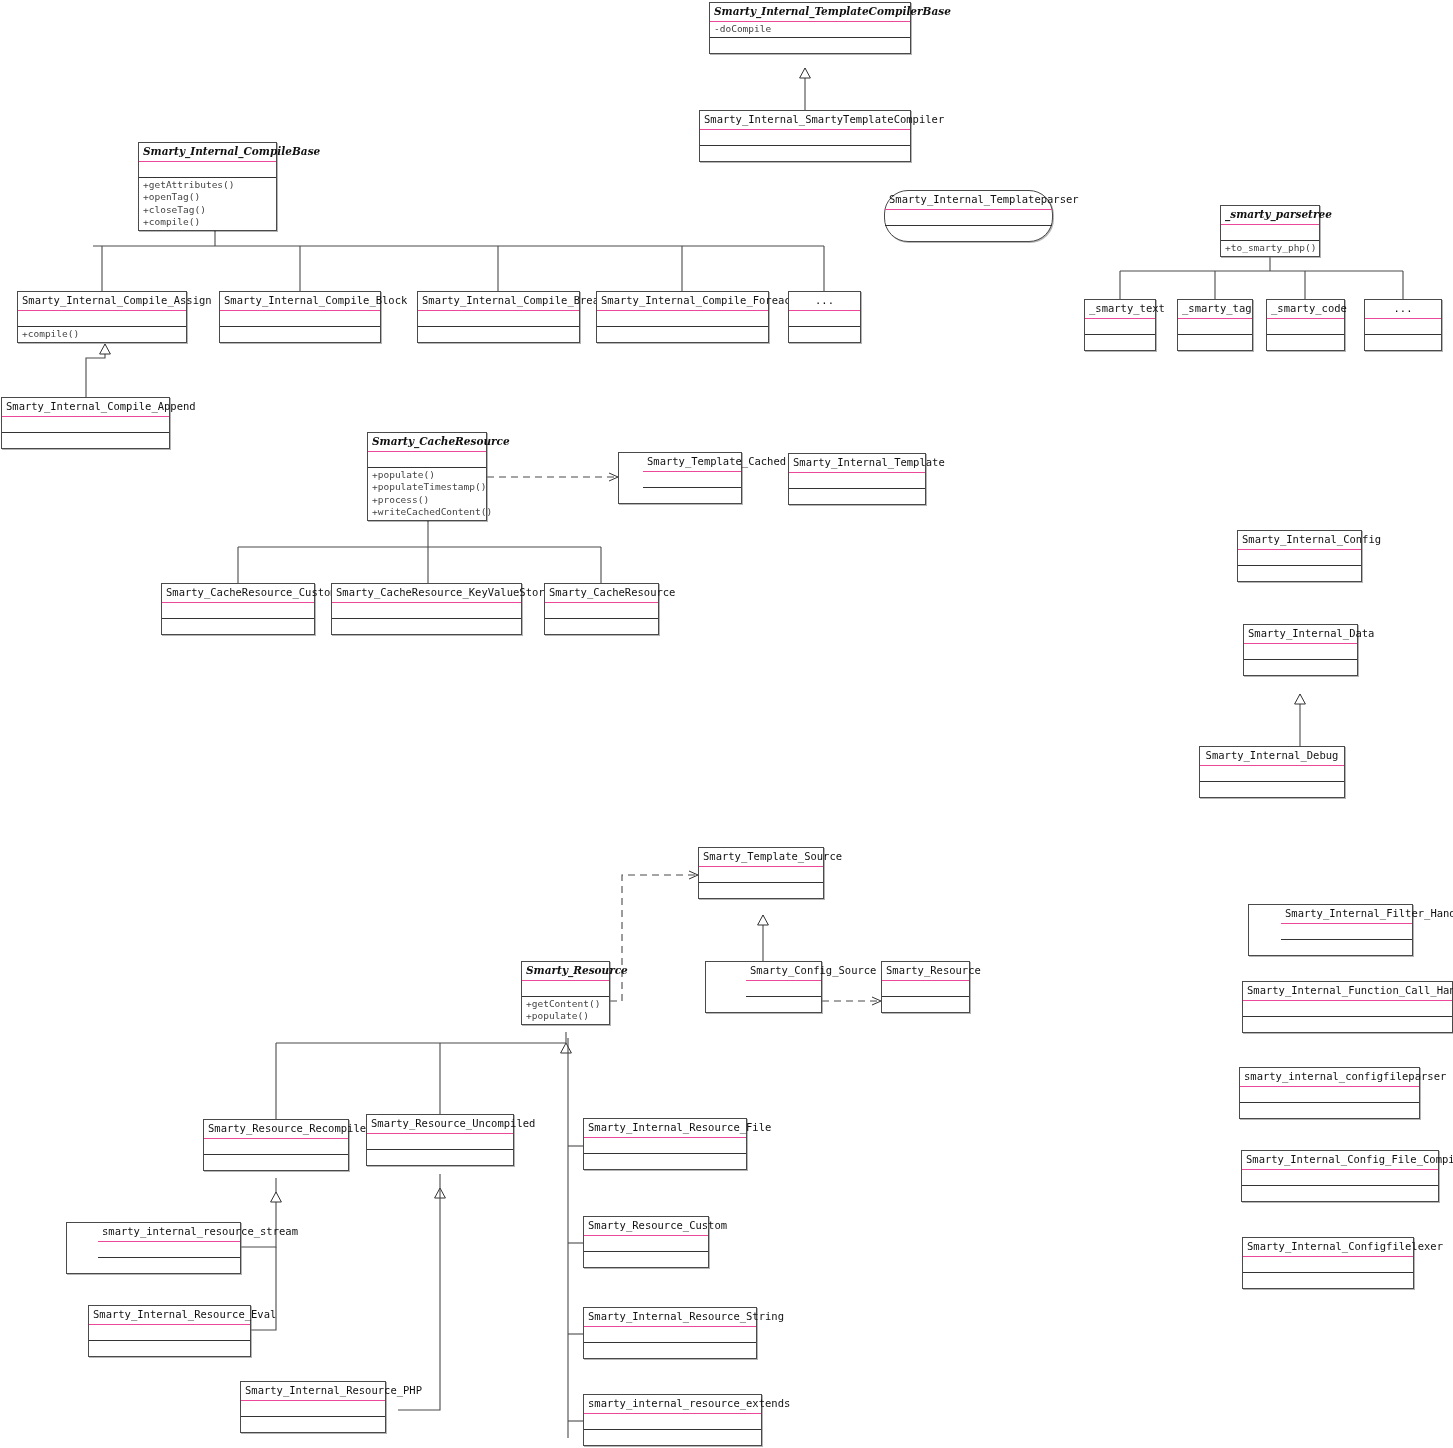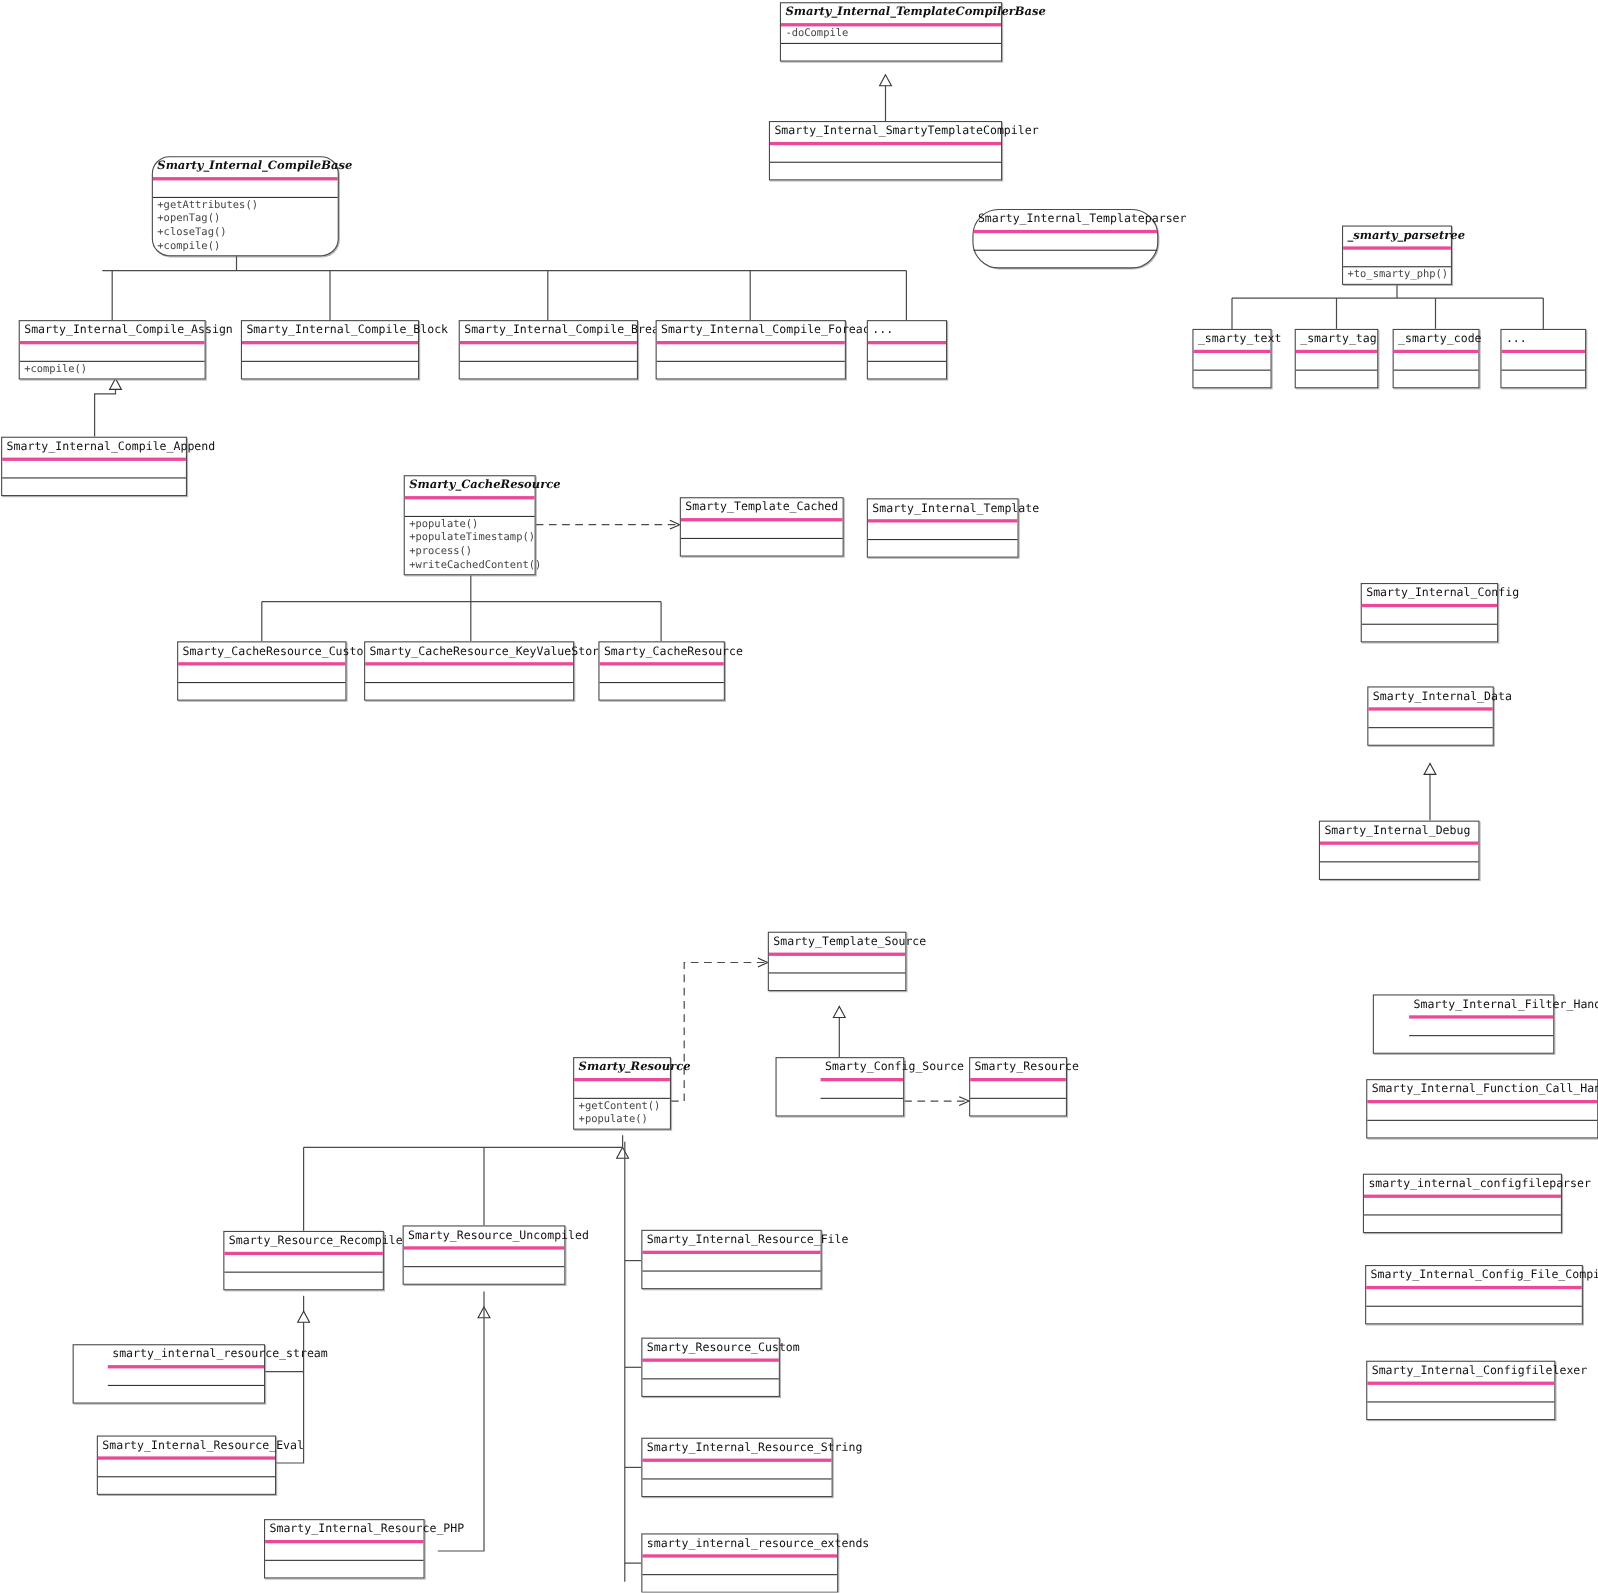--- a/index.html
+++ b/index.html
@@ -2,22 +2,22 @@
 <html><head>
 <meta charset="utf-8">
 <title>Smarty UML Class Diagram</title>
 <style>
   html,body{margin:0;padding:0;background:#ffffff;}
   body{font-family:"DejaVu Sans Mono","Liberation Mono",monospace;}
   #canvas{position:relative;width:1453px;height:1448px;background:#fff;overflow:hidden;}
   svg#wires{position:absolute;left:0;top:0;width:1453px;height:1448px;pointer-events:none;}
   .cls{position:absolute;border:1px solid #4a4a4a;background:#fff;box-sizing:border-box;
        box-shadow:1px 1px 0 rgba(120,120,120,.55);}
-  .cls .nm{font-size:10.5px;line-height:1.25;padding:2px 4px 3px 4px;
-           border-bottom:3px solid #ec4899;white-space:nowrap;color:#111;}
+  .cls .nm{font-size:10.5px;line-height:1.25;text-align:center;padding:2px 4px 3px 4px;
+           border-bottom:1px solid #ec4899;white-space:nowrap;color:#111;}
   .cls.abs .nm{font-style:italic;font-weight:bold;font-family:"DejaVu Serif","Liberation Serif",serif;font-size:10.5px;}
   .cls .attrs{border-bottom:1px solid #333;min-height:13px;padding:1px 4px;font-size:9.5px;line-height:1.3;color:#444;}
   .cls .ops{min-height:13px;padding:1px 4px;font-size:9.5px;line-height:1.3;color:#444;}
   .cls .ops div,.cls .attrs div{white-space:nowrap;}
   .empty{min-height:13px;}
 </style>
 </head>
 <body>
 
 <div id="canvas">
@@ -94,21 +94,21 @@
       <div class="attrs">
         <div>-doCompile</div>
       </div>
       <div class="ops empty"></div>
     </div>
     <div class="cls" style="left: 699px; top: 110px; width: 212px;">
       <div class="nm">Smarty_Internal_SmartyTemplateCompiler</div>
       <div class="attrs empty"></div>
       <div class="ops empty"></div>
     </div>
-    <div class="cls abs" style="left: 138px; top: 142px; width: 170px; border-radius: 16px;">
+    <div class="cls abs" style="left: 138px; top: 142px; width: 139px;">
       <div class="nm">Smarty_Internal_CompileBase</div>
       <div class="attrs empty"></div>
       <div class="ops">
         <div>+getAttributes()</div>
         <div>+openTag()</div>
         <div>+closeTag()</div>
         <div>+compile()</div>
       </div>
     </div>
     <div class="cls" style="left: 884px; top: 190px; width: 169px; border-radius: 24px;">
@@ -178,21 +178,21 @@
     <div class="cls abs" style="left: 367px; top: 432px; width: 120px;">
       <div class="nm">Smarty_CacheResource</div>
       <div class="attrs empty"></div>
       <div class="ops">
         <div>+populate()</div>
         <div>+populateTimestamp()</div>
         <div>+process()</div>
         <div>+writeCachedContent()</div>
       </div>
     </div>
-    <div class="cls" style="left: 618px; top: 452px; width: 149px;">
+    <div class="cls" style="left: 618px; top: 452px; width: 124px; padding-left: 24px;">
       <div class="nm">Smarty_Template_Cached</div>
       <div class="attrs empty"></div>
       <div class="ops empty"></div>
     </div>
     <div class="cls" style="left: 788px; top: 453px; width: 138px;">
       <div class="nm">Smarty_Internal_Template</div>
       <div class="attrs empty"></div>
       <div class="ops empty"></div>
     </div>
     <div class="cls" style="left: 1237px; top: 530px; width: 125px;">

